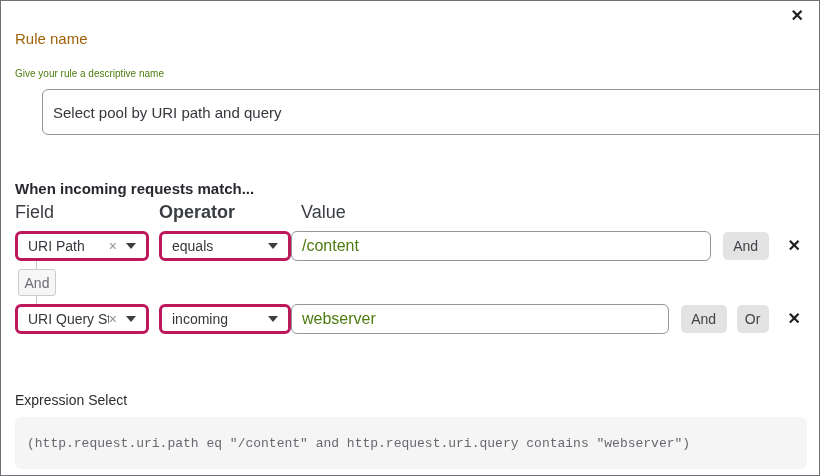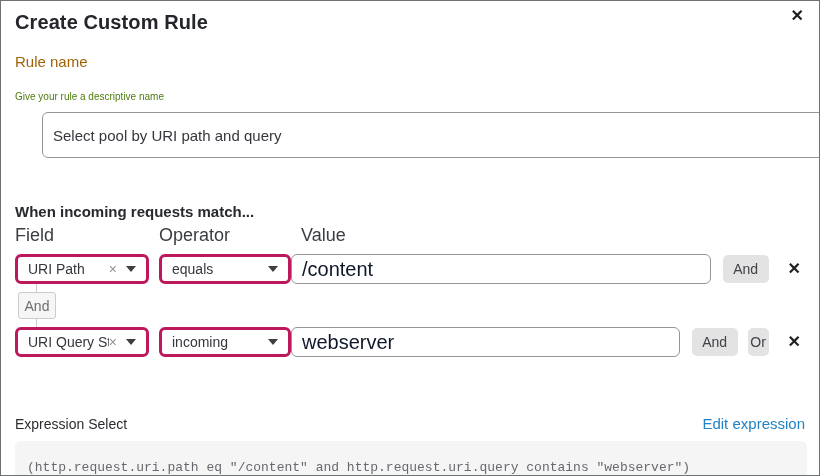--- a/index.html
+++ b/index.html
@@ -60,21 +60,21 @@
     color: #27292e;
   }
 
   .col-labels {
     display: flex;
     margin-top: 5px;
     font-size: 18px;
     color: #3a3d42;
   }
   .col-label-field { width: 144px; }
-  .col-label-operator { width: 142px; }
+  .col-label-operator { width: 142px; font-weight: bold; }
   .col-label-value { flex: 1; }
 
   .cond-row {
     display: flex;
     align-items: center;
     margin-top: 8px;
     height: 30px;
   }
 
   .select-box {
@@ -104,40 +104,40 @@
     border-left: 5px solid transparent;
     border-right: 5px solid transparent;
     border-top: 6px solid #3c3e42;
   }
 
   .value-input {
     flex: 1;
     height: 30px;
     border: 1px solid #949699;
     border-radius: 6px;
-    font-size: 20px;
-    color: #0f172a;
+    font-size: 16px;
+    color: #4d7c0f;
     padding: 0 10px;
     font-family: "Liberation Sans", sans-serif;
     outline: none;
     min-width: 0;
   }
 
   .logic-btn {
     height: 28px;
     border: none;
     border-radius: 5px;
     background: #e3e3e4;
     color: #404347;
     font-size: 14px;
     font-family: "Liberation Sans", sans-serif;
     cursor: pointer;
   }
   .btn-and { width: 46px; margin-left: 12px; }
-  .btn-or  { width: 21px; margin-left: 10px; }
+  .btn-or  { width: 32px; margin-left: 10px; }
 
   .remove-x {
     margin-left: 19px;
     margin-right: 4px;
     font-size: 16px;
     font-weight: bold;
     color: #1f2023;
     cursor: pointer;
     line-height: 1;
   }
@@ -196,21 +196,20 @@
     font-size: 13px;
     color: #67696e;
     white-space: nowrap;
   }
 </style>
 </head>
 <body>
 
 <div class="dialog">
 
-  <div class="dialog-title">Create Custom Rule</div>
   <div class="close-btn">✕</div>
 
   <div class="section-rule-name">
     <div class="field-label">Rule name</div>
     <div class="helper-text">Give your rule a descriptive name</div>
     <input class="text-input" type="text" value="Select pool by URI path and query" style="">
   </div>
 
   <div class="match-heading">When incoming requests match...</div>
 
@@ -252,19 +251,18 @@
       <span class="caret"></span>
     </div>
     <input class="value-input" type="text" value="webserver" style="">
     <button class="logic-btn btn-and">And</button>
     <button class="logic-btn btn-or">Or</button>
     <span class="remove-x">✕</span>
   </div>
 
   <div class="expr-header">
     <div class="expr-label">Expression Select</div>
-    <a class="expr-edit-link">Edit expression</a>
   </div>
   <div class="expr-code-block">
     <span class="expr-code">(http.request.uri.path eq "/content" and http.request.uri.query contains "webserver")</span>
   </div>
 
 </div>
 
 </body></html>

